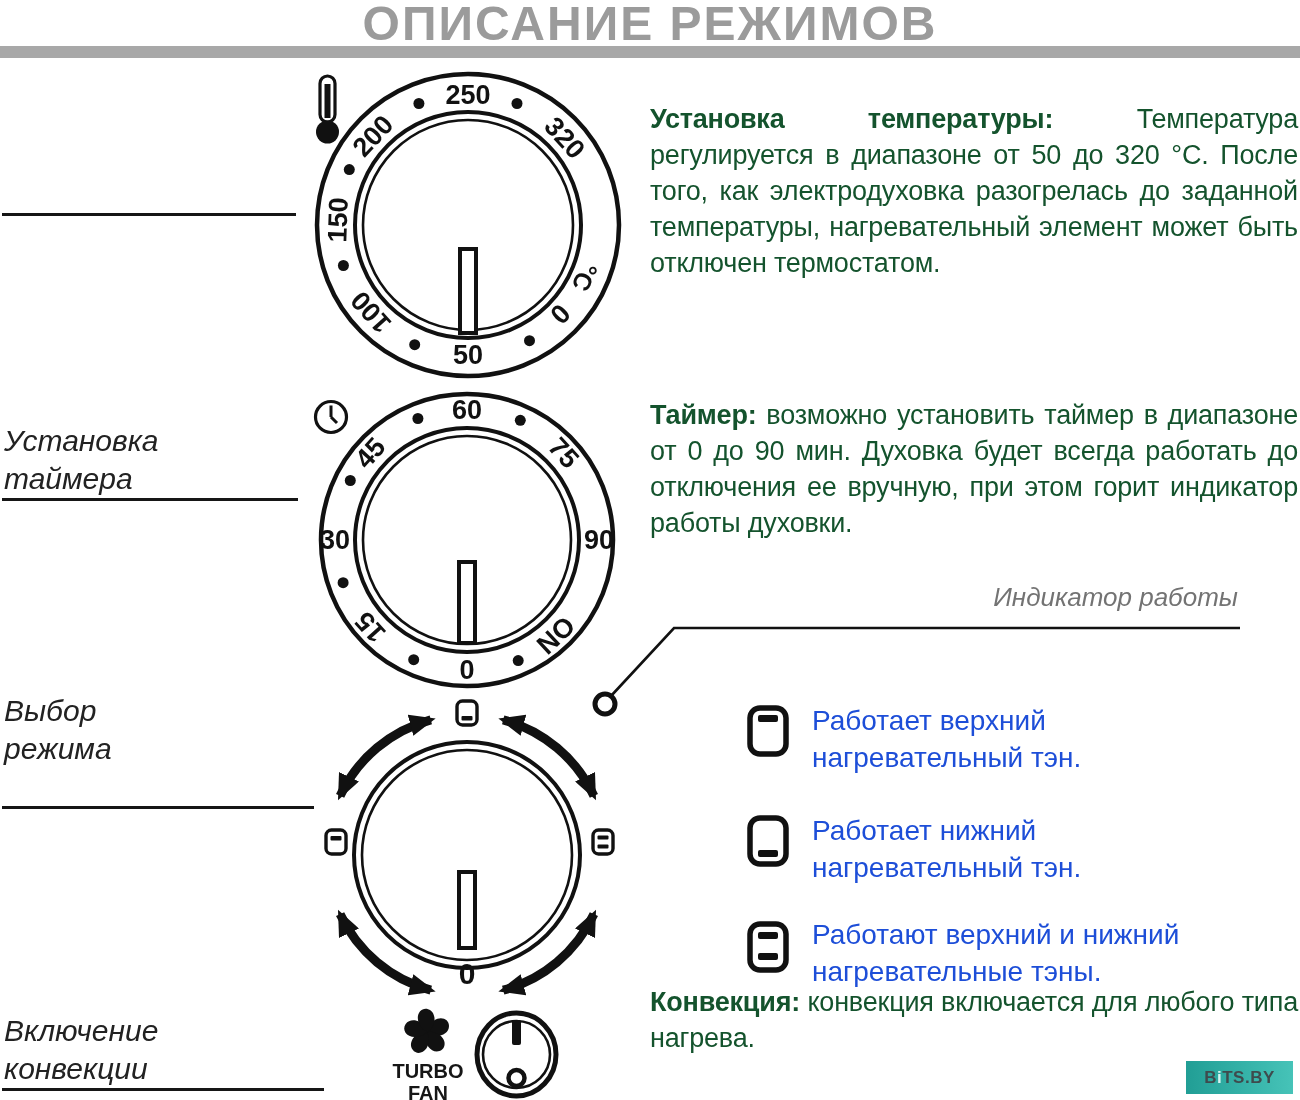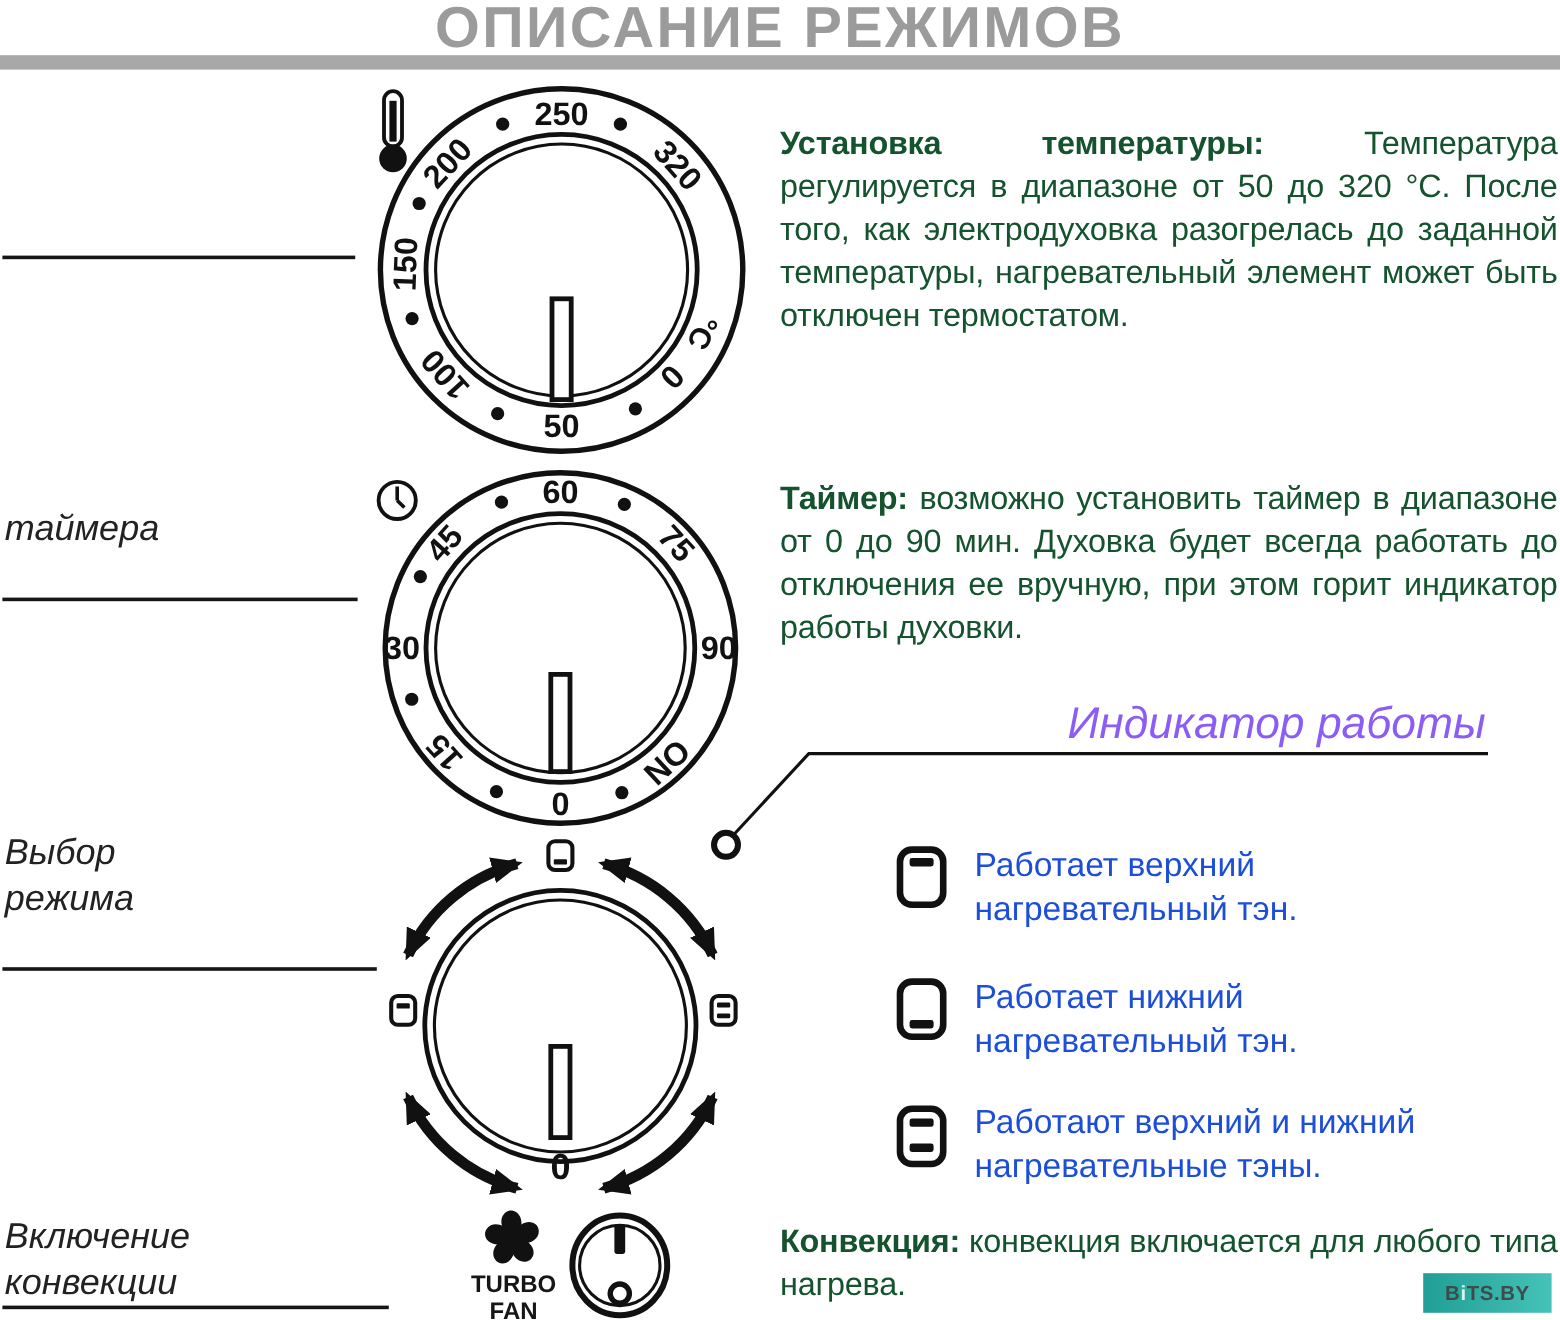--- a/index.html
+++ b/index.html
@@ -17,21 +17,21 @@
   }
   .title-rule { position:absolute; top:46px; left:0; width:1300px; height:12px; background:#a8a8a8; }
 
   .side-label { position:absolute; left:4px; font-style:italic; font-size:30px; line-height:38px; color:#222222; }
   .rule { position:absolute; left:2px; height:3px; background:#161616; }
 
   .para { position:absolute; left:650px; width:648px; font-size:27px; line-height:36px;
           text-align:justify; letter-spacing:-0.2px; color:#14532d; }
   .para b { font-weight:700; }
 
-  .indicator-label { position:absolute; right:62px; top:582px; font-style:italic; font-size:37px; color:#8b5cf6; }
+  .indicator-label { position:absolute; right:62px; top:582px; font-style:italic; font-size:26px; color:#737373; }
 
   .legend-text { position:absolute; left:812px; width:434px; font-size:28px; line-height:37px; color:#1d4ed8; }
 
   .turbo { position:absolute; left:383px; top:1060px; width:90px; text-align:center;
            font-size:20px; font-weight:700; line-height:22px; color:#161616; }
 
   .wm { position:absolute; left:1186px; top:1061px; width:107px; height:33px;
         background:linear-gradient(90deg,#219e95,#46c3b8);
         display:flex; align-items:center; justify-content:center;
         font-weight:700; font-size:17px; color:#3e4b4d; letter-spacing:0.5px; }
@@ -44,20 +44,21 @@
 <body>
 
 <div class="title">ОПИСАНИЕ РЕЖИМОВ</div>
 <div class="title-rule"></div>
 
 <div class="side-label" style="top:136px;">
 </div>
 <div class="rule" style="top:213px; width:294px;"></div>
 
 <div class="side-label" style="top:422px;">
+  <div>Установка</div>
   <div>таймера</div>
 </div>
 <div class="rule" style="top:498px; width:296px;"></div>
 
 <div class="side-label" style="top:692px;">
   <div>Выбор</div>
   <div>режима</div>
 </div>
 <div class="rule" style="top:806px; width:312px;"></div>
 
@@ -209,19 +210,19 @@
   <div>FAN</div>
 </div>
 
 <svg style="left:472px; top:1008px;" width="92" height="94" viewBox="0 0 92 94">
   <ellipse cx="44.5" cy="46.5" rx="39.5" ry="41.5" fill="#fff" stroke="#111" stroke-width="5"></ellipse>
   <circle cx="44.5" cy="46.5" r="33.5" fill="none" stroke="#111" stroke-width="2.6"></circle>
   <rect x="40" y="12" width="9" height="25" rx="2" fill="#111"></rect>
   <circle cx="44.5" cy="70" r="8" fill="none" stroke="#111" stroke-width="4.5"></circle>
 </svg>
 
-<p class="para" style="top:1016px;"><b>Конвекция:</b> <span>конвекция включается для любого типа нагрева.</span></p>
+<p class="para" style="top:984px;"><b>Конвекция:</b> <span>конвекция включается для любого типа нагрева.</span></p>
 
 <div class="wm">
     <span>B</span>
     <span class="lite">i</span>
     <span>TS.BY</span>
   </div>
 
 </body></html>

